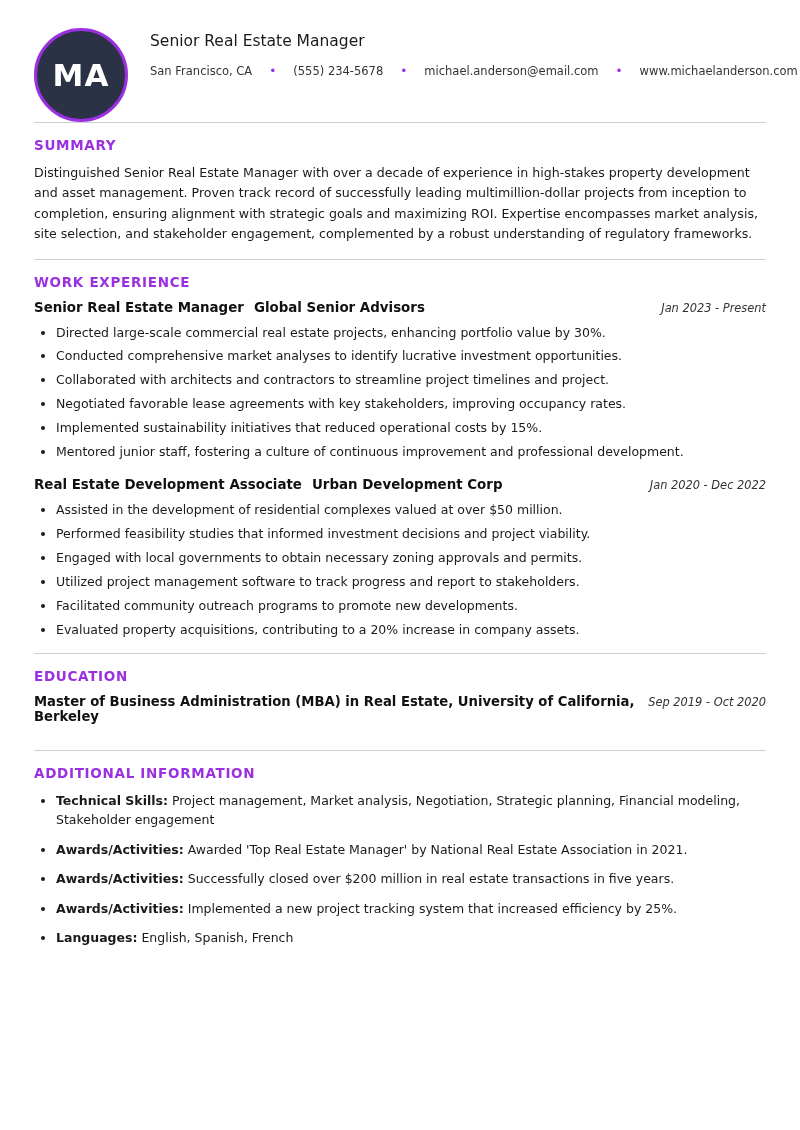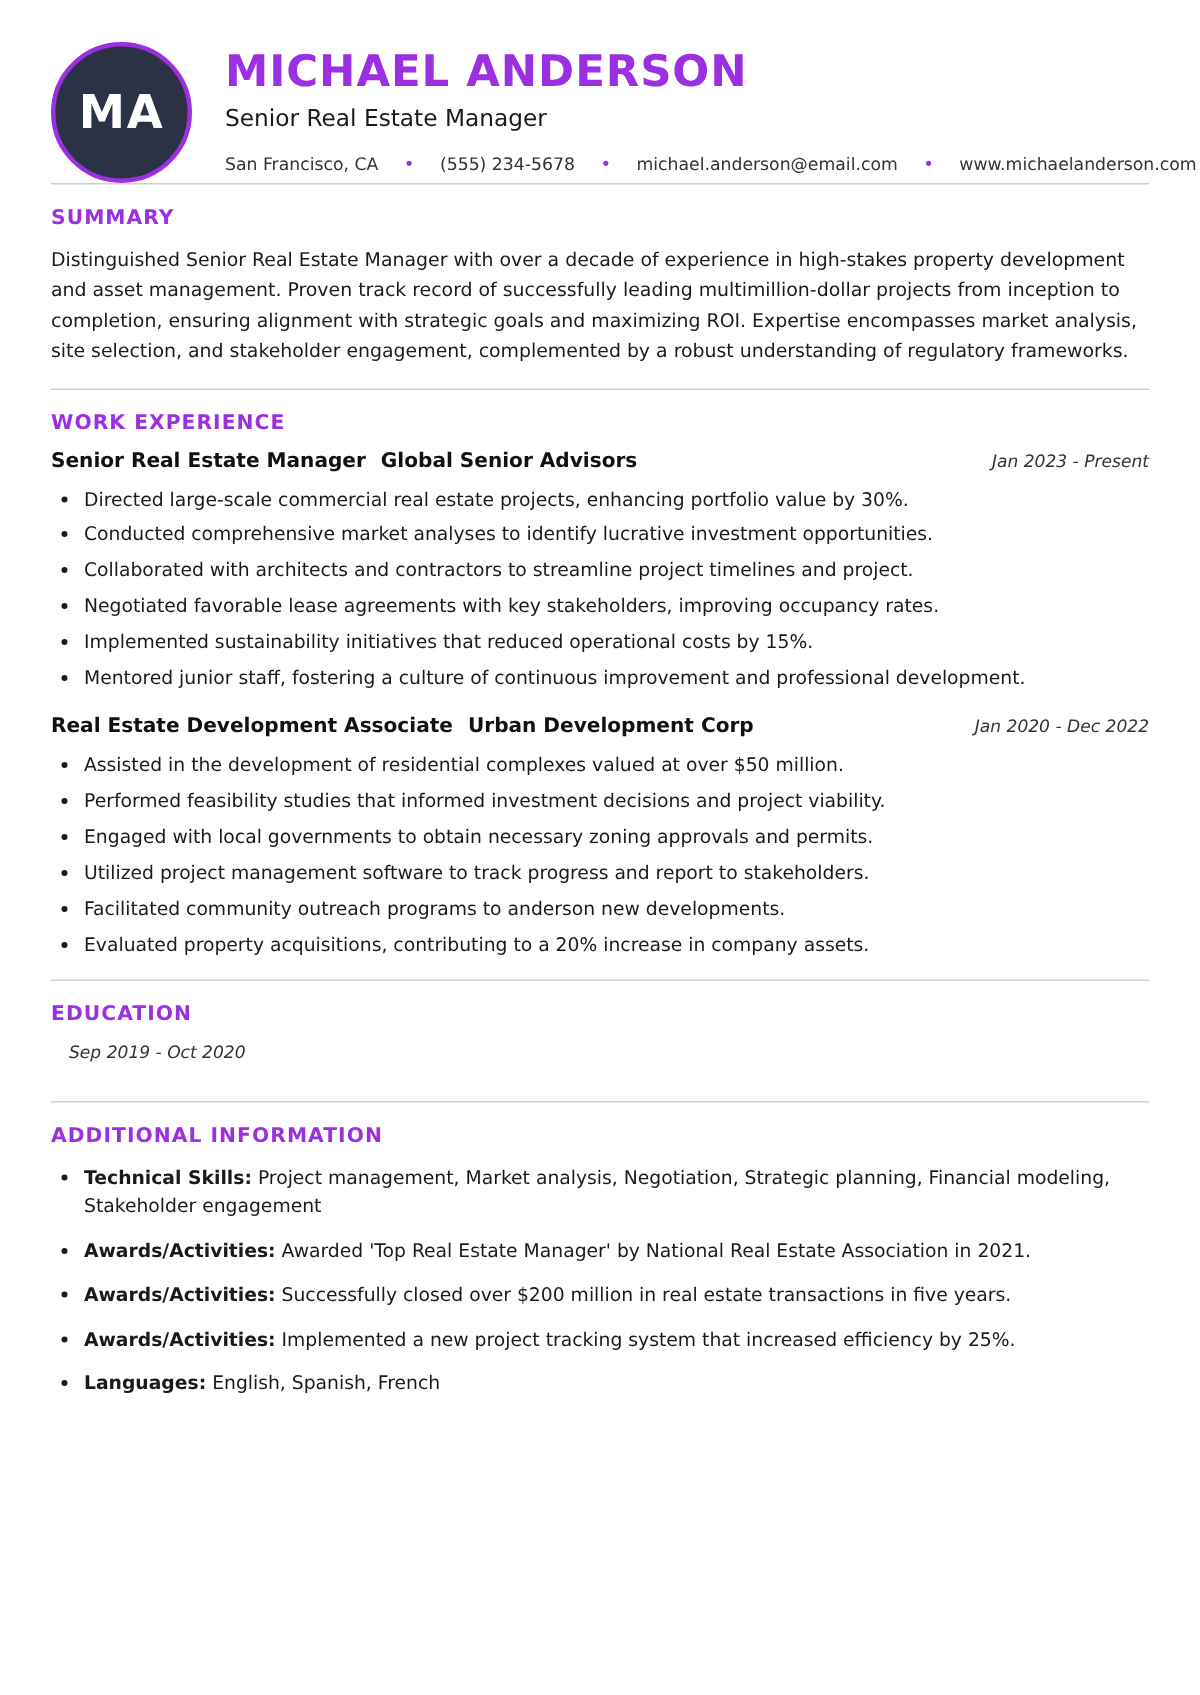--- a/index.html
+++ b/index.html
@@ -172,21 +172,20 @@
 </head>
 <body>
 
 <div class="page">
 
   <div class="header">
     <div class="avatar">
       <span>MA</span>
     </div>
     <div class="header-text">
-      <h1 class="name">MICHAEL ANDERSON</h1>
       <div class="job-title">Senior Real Estate Manager</div>
       <div class="contact-line">
         <span class="contact-item">San Francisco, CA</span>
         <span class="contact-sep">•</span>
         <span class="contact-item">(555) 234-5678</span>
         <span class="contact-sep">•</span>
         <span class="contact-item">michael.anderson@email.com</span>
         <span class="contact-sep">•</span>
         <span class="contact-item">www.michaelanderson.com</span>
       </div>
@@ -225,31 +224,32 @@
         <div class="job-head-left">
           <span>Real Estate Development Associate</span><span class="job-company">Urban Development Corp</span>
         </div>
         <div class="job-dates">Jan 2020 - Dec 2022</div>
       </div>
       <ul class="bullets">
         <li>Assisted in the development of residential complexes valued at over $50 million.</li>
         <li>Performed feasibility studies that informed investment decisions and project viability.</li>
         <li>Engaged with local governments to obtain necessary zoning approvals and permits.</li>
         <li>Utilized project management software to track progress and report to stakeholders.</li>
-        <li>Facilitated community outreach programs to anderson new developments.</li>
+        <li>Facilitated community outreach programs to promote new developments.</li>
         <li>Evaluated property acquisitions, contributing to a 20% increase in company assets.</li>
       </ul>
     </div>
   </div>
 
   <div class="section-divider"></div>
 
   <div class="section">
     <h2 class="section-title">EDUCATION</h2>
     <div class="edu-head">
+      <div class="edu-degree">Master of Business Administration (MBA) in Real Estate, University of California, Berkeley</div>
       <div class="edu-dates">Sep 2019 - Oct 2020</div>
     </div>
   </div>
 
   <div class="section-divider" style="margin-top:26px;"></div>
 
   <div class="section">
     <h2 class="section-title">ADDITIONAL INFORMATION</h2>
     <ul class="addl">
       <li>

